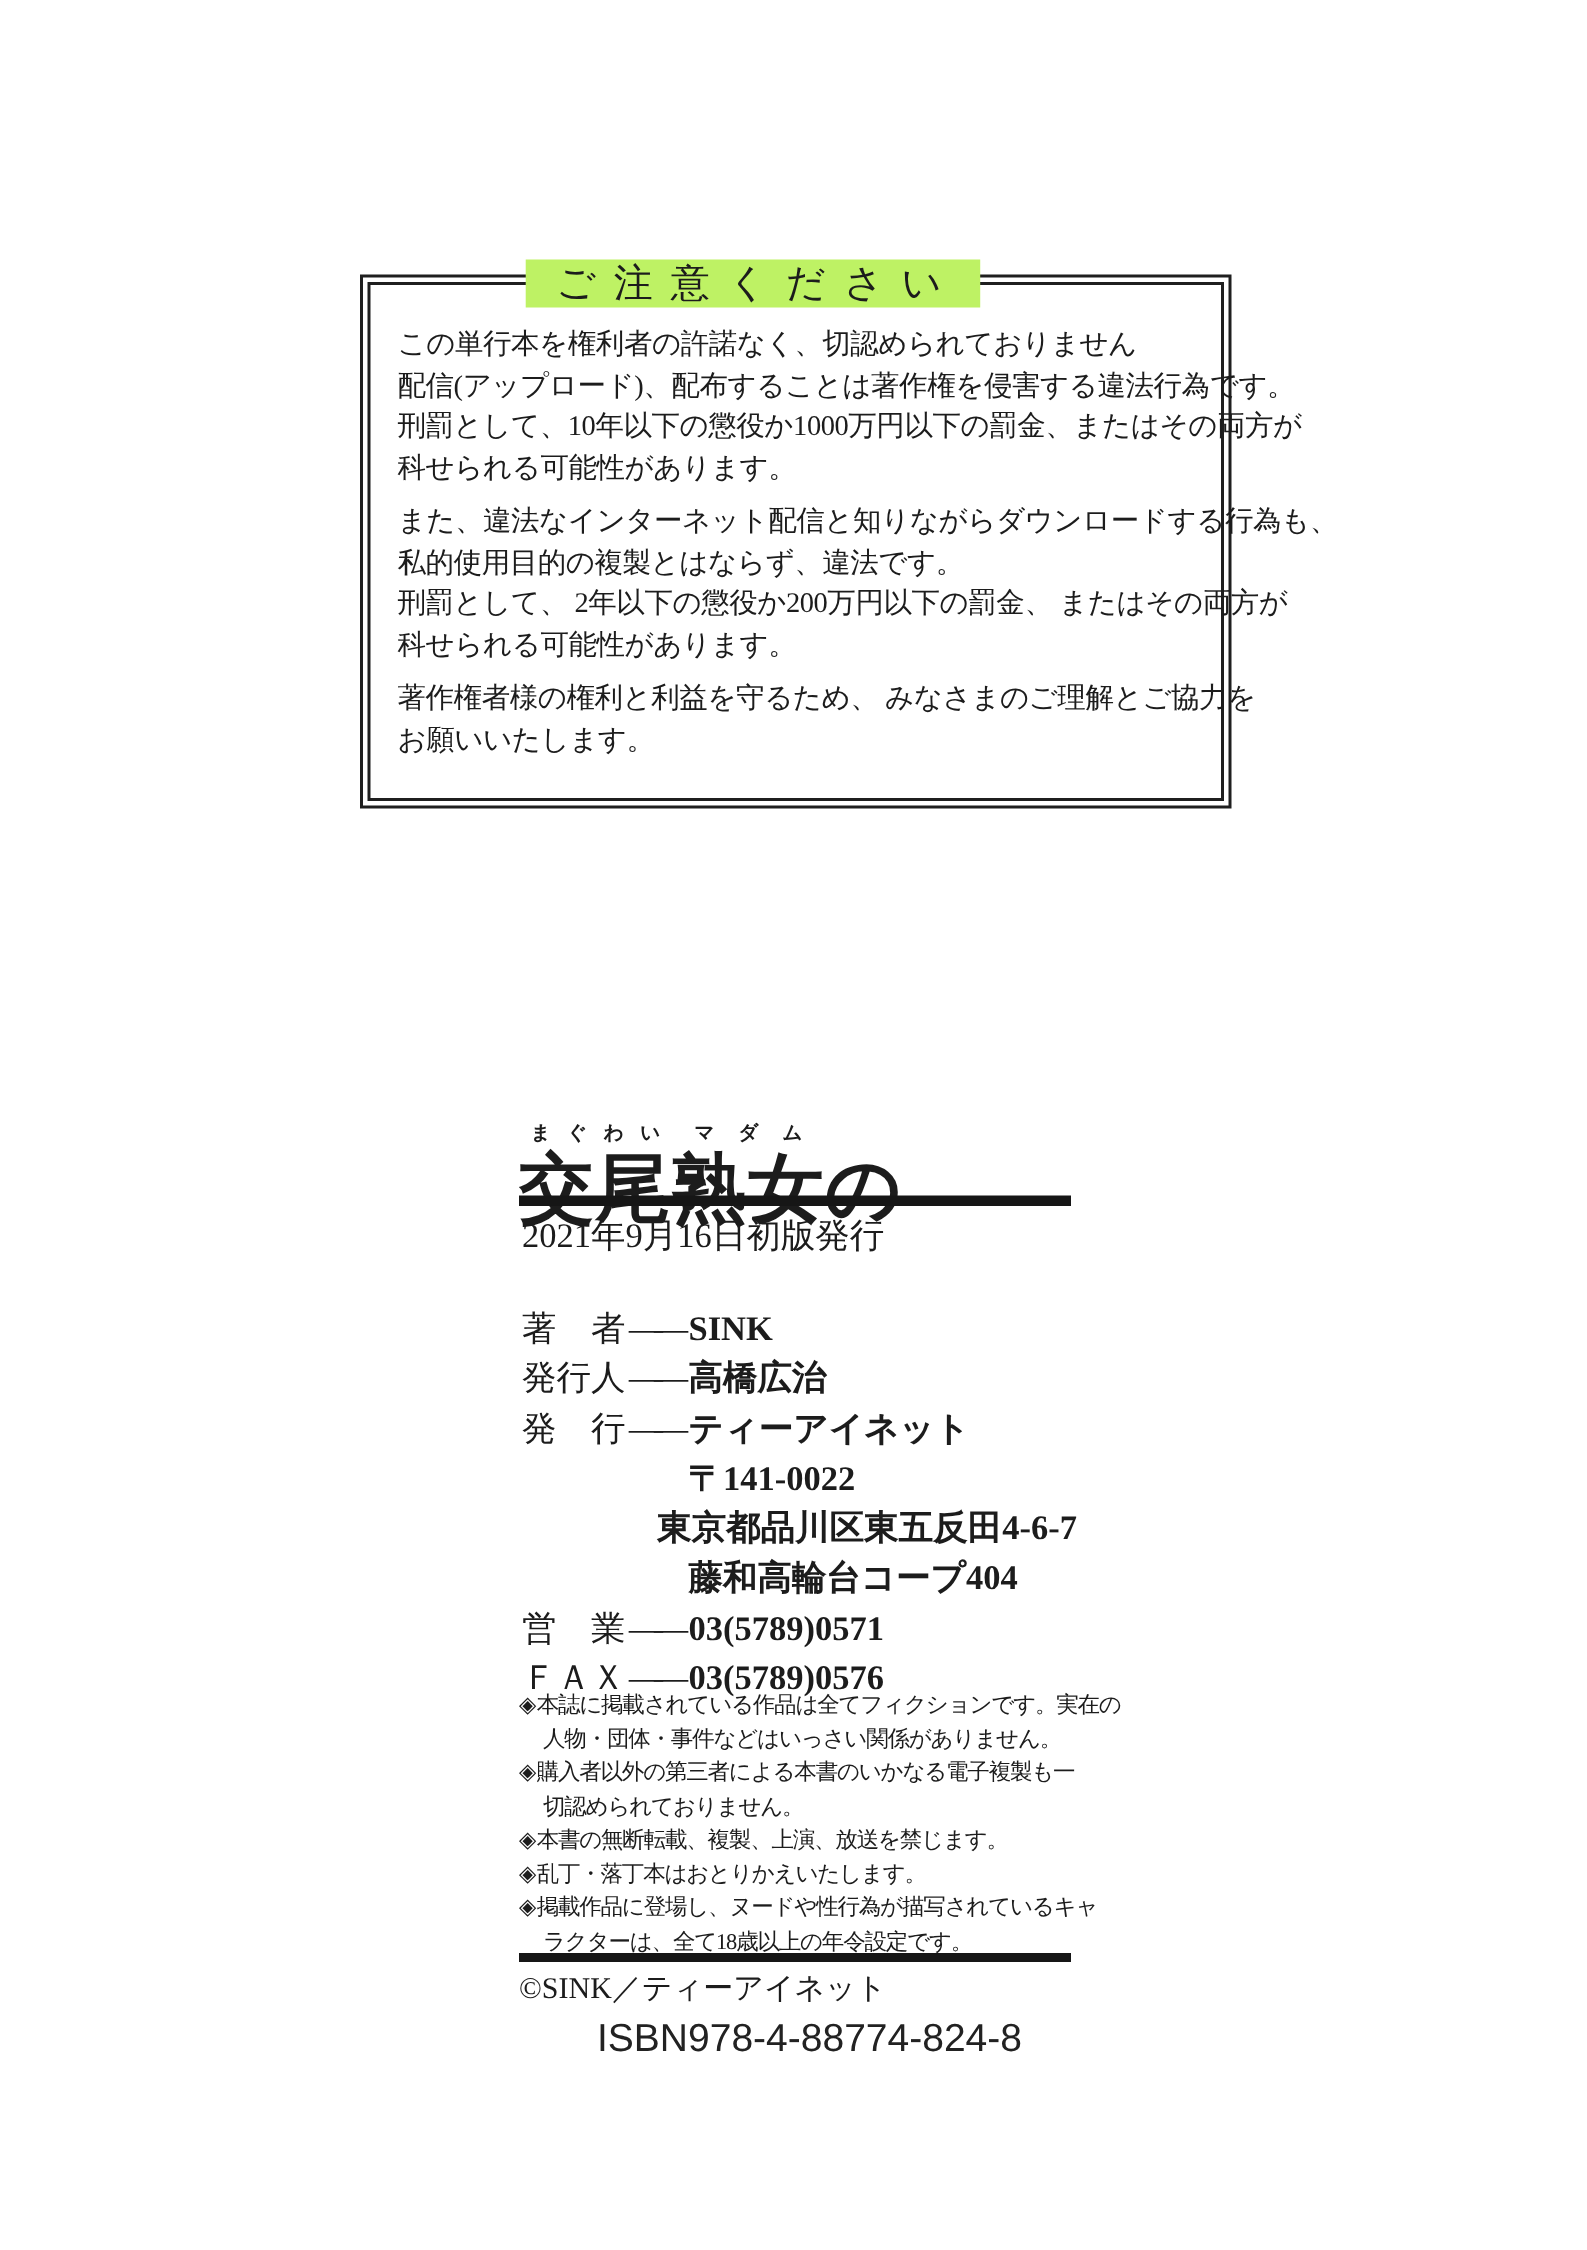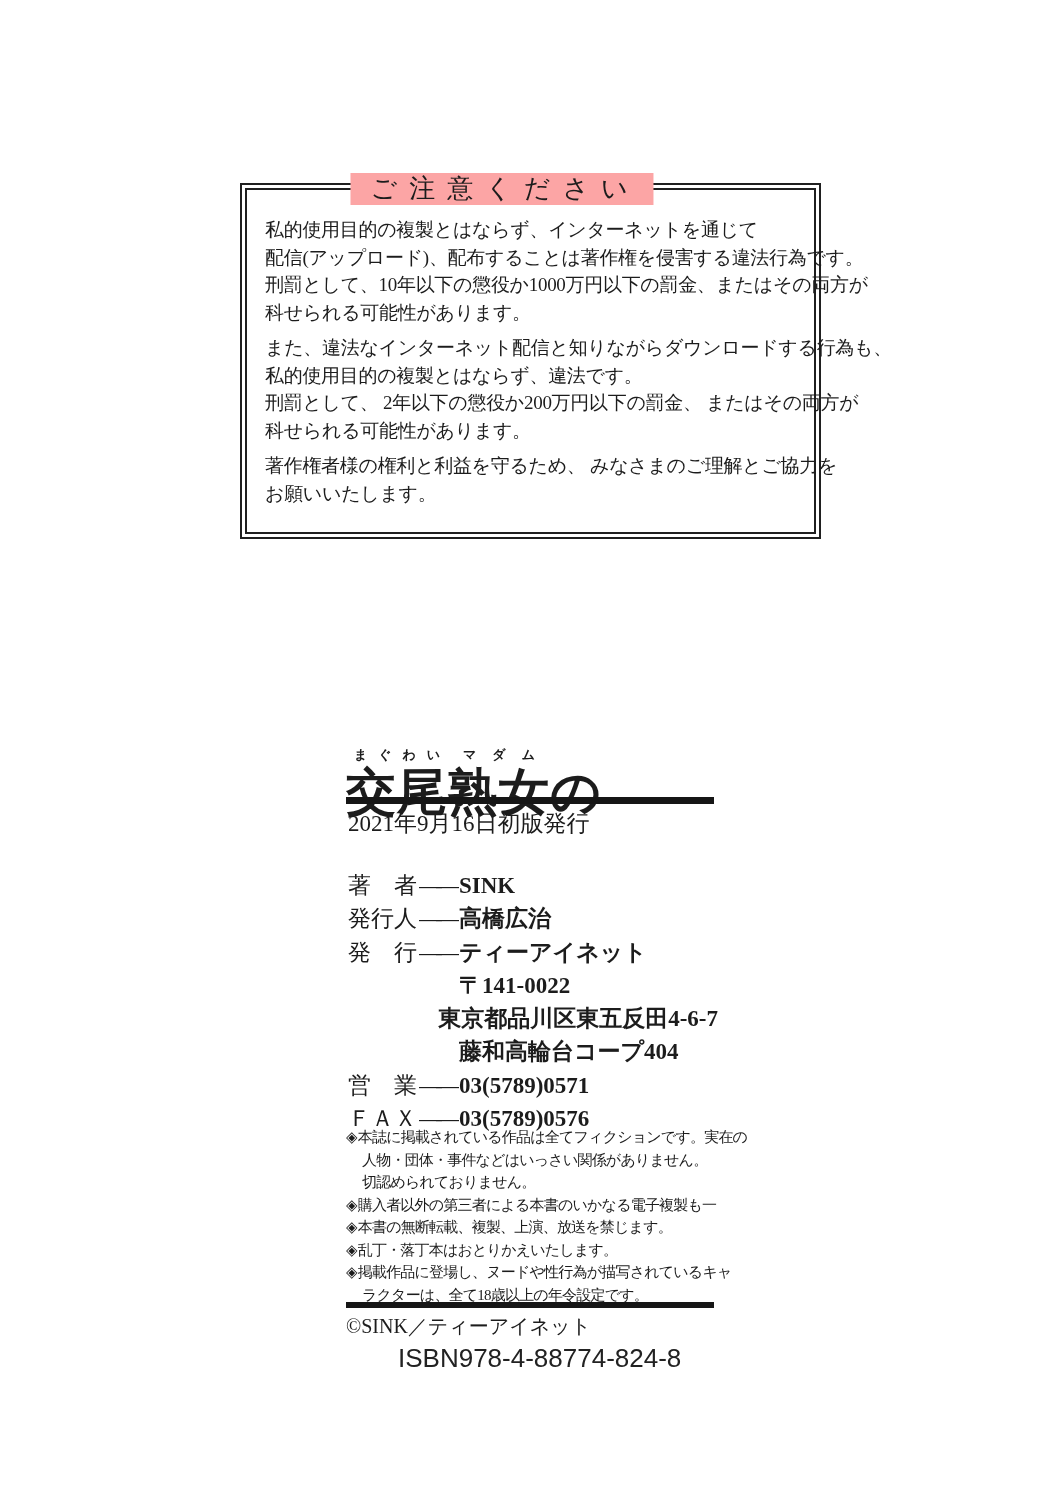--- a/index.html
+++ b/index.html
@@ -13,21 +13,21 @@
     margin:0 auto;
   }
 
   
   .warning-box{
     position:absolute;left:240px;top:183px;width:581px;height:356px;
     border:7px double #1f1f1f;box-sizing:border-box;
   }
   .warning-title{
     position:absolute;top:-17px;left:45%;transform:translateX(-50%);
-    background:#fca5a5;padding:0 14px;
+    background:#bef264;padding:0 14px;
     font-size:26px;line-height:32px;letter-spacing:12px;text-indent:6px;
     white-space:nowrap;color:#1c1c1c;
   }
   .warning-body{padding:26px 16px 0 18px;font-size:19px;line-height:27.5px;letter-spacing:-0.3px;}
   .wpara{margin:0;}
   .wpara + .wpara{margin-top:8px;}
   .wline{display:block;white-space:nowrap;}
 
   
   .colophon{position:absolute;left:346px;top:702px;width:372px;height:720px;}
@@ -65,21 +65,21 @@
 </style>
 </head>
 <body>
 
 <div class="page">
 
   <div class="warning-box">
     <div class="warning-title">ご注意ください</div>
     <div class="warning-body">
       <p class="wpara">
-        <span class="wline">私的使用目的の複製とはならず、インターネットを通じて</span>
+        <span class="wline">この単行本を権利者の許諾なく、切認められておりません</span>
         <span class="wline">配信(アップロード)、配布することは著作権を侵害する違法行為です。</span>
         <span class="wline">刑罰として、10年以下の懲役か1000万円以下の罰金、またはその両方が</span>
         <span class="wline">科せられる可能性があります。</span>
       </p>
       <p class="wpara">
         <span class="wline">また、違法なインターネット配信と知りながらダウンロードする行為も、</span>
         <span class="wline">私的使用目的の複製とはならず、違法です。</span>
         <span class="wline">刑罰として、 2年以下の懲役か200万円以下の罰金、 またはその両方が</span>
         <span class="wline">科せられる可能性があります。</span>
       </p>
@@ -151,22 +151,22 @@
           <span class="rvalue">03(5789)0576</span>
       </div>
     </div>
 
     <div class="notes">
       <div class="note">
         <span class="nline"><span class="bullet">◈</span><span>本誌に掲載されている作品は全てフィクションです。実在の</span></span>
         <span class="nline cont">人物・団体・事件などはいっさい関係がありません。</span>
       </div>
       <div class="note">
+        <span class="nline"><span class="bullet">◈</span><span>購入者以外の第三者による本書のいかなる電子複製も一</span></span>
         <span class="nline cont">切認められておりません。</span>
-        <span class="nline"><span class="bullet">◈</span><span>購入者以外の第三者による本書のいかなる電子複製も一</span></span>
       </div>
       <div class="note">
         <span class="nline"><span class="bullet">◈</span><span>本書の無断転載、複製、上演、放送を禁じます。</span></span>
       </div>
       <div class="note">
         <span class="nline"><span class="bullet">◈</span><span>乱丁・落丁本はおとりかえいたします。</span></span>
       </div>
       <div class="note">
         <span class="nline"><span class="bullet">◈</span><span>掲載作品に登場し、ヌードや性行為が描写されているキャ</span></span>
         <span class="nline cont">ラクターは、全て18歳以上の年令設定です。</span>

